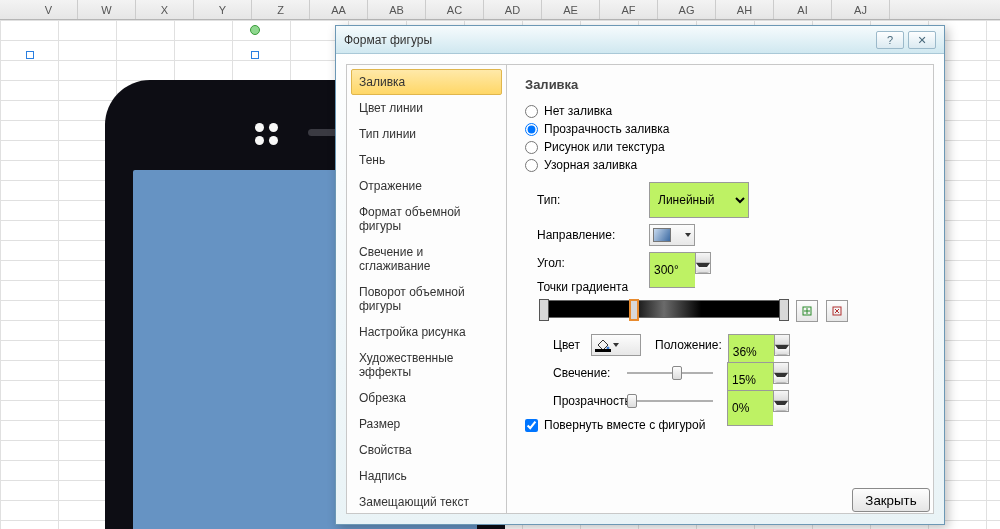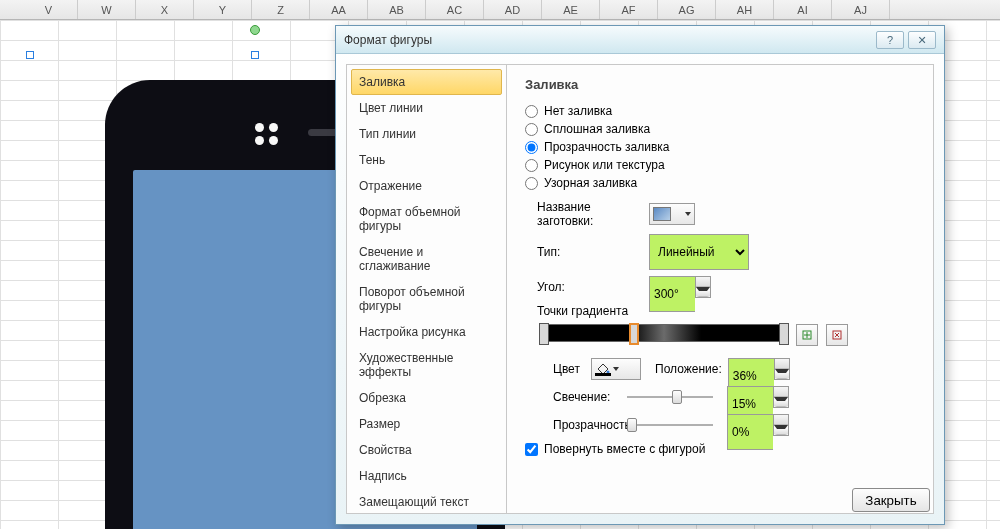--- a/index.html
+++ b/index.html
@@ -141,47 +141,43 @@
           <div class="cat">Замещающий текст</div>
         </div>
       <div class="pane">
         <h3>Заливка</h3>
 
         <div class="radio-row">
             <input type="radio" name="f" style="">
             <span>Нет заливка</span>
           </div>
         <div class="radio-row">
-            <input type="radio" name="f" style="">
-            <span>Сплошная заливка</span>
-          </div>
-        <div class="radio-row">
             <input type="radio" name="f" checked="" style="">
             <span>Прозрачность заливка</span>
           </div>
         <div class="radio-row">
             <input type="radio" name="f" style="">
             <span>Рисунок или текстура</span>
           </div>
         <div class="radio-row">
             <input type="radio" name="f" style="">
             <span>Узорная заливка</span>
           </div>
 
         <div class="fields">
           <div class="fld">
-            <label>Название заготовки:</label>
+            <label>Тип:</label>
+            <select style="width:100px"><option>Линейный</option></select>
+          </div>
+          <div class="fld">
+            <label>Направление:</label>
             <div class="swatch-btn">
-                <span class="swatch"></span>
+                <span class="swatch" style="background:linear-gradient(300deg,#3c6aa2,#c7d9ee)"></span>
                 <span class="caret"></span>
               </div>
-          </div>
-          <div class="fld">
-            <label>Тип:</label>
-            <select style="width:100px"><option>Линейный</option></select>
           </div>
           <div class="fld">
             <label>Угол:</label>
             <span class="spin">
                 <input type="text" value="300°" style="">
                 <span class="spin-btns">
                   <span>
                     <span class="tri-up"></span>
                   </span>
                   <span>

